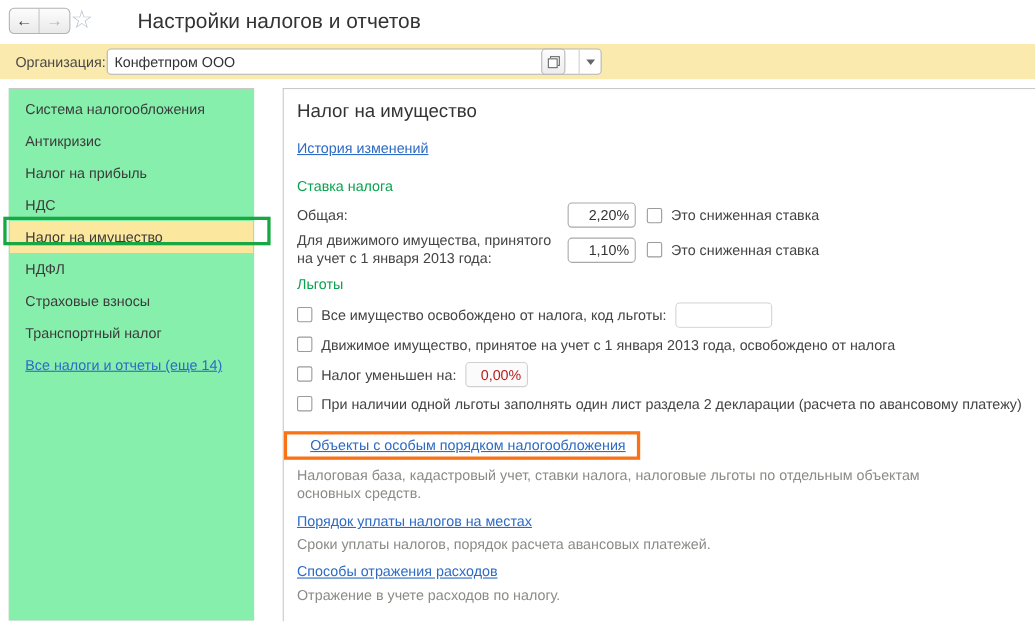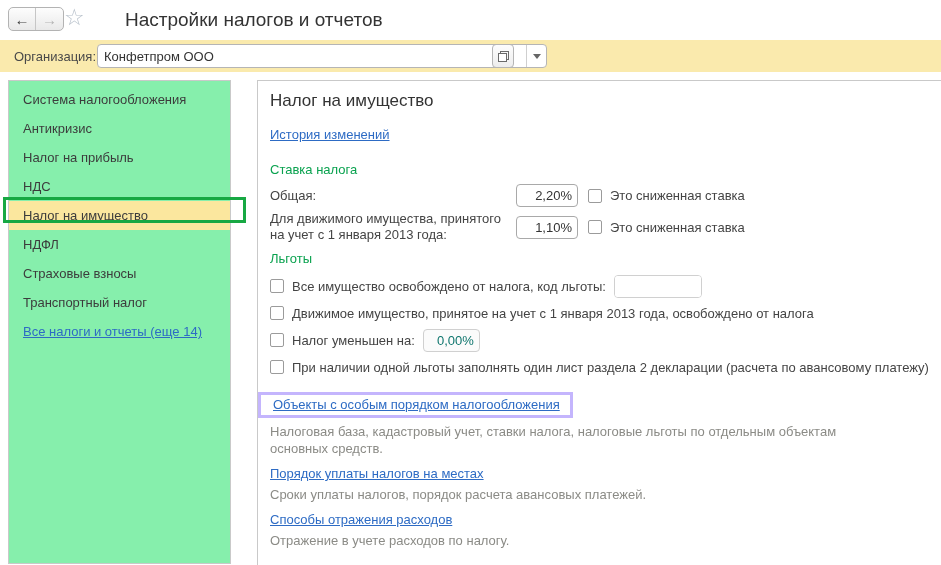--- a/index.html
+++ b/index.html
@@ -90,37 +90,37 @@
   .history-row { margin-top:16px; margin-bottom:20px; }
   .section-header { color:#0aa24f; margin-bottom:6px; line-height:16px; }
   .form-row { display:flex; align-items:center; margin-bottom:4px; }
   .form-label { width:246px; color:#444; line-height:16px; }
   .num-input {
     width:62px; height:23px; border:1px solid #a9a9a9; border-radius:4px;
     text-align:right; padding:0 5px; font-family:inherit; font-size:13px; color:#333;
     background:#fff;
   }
   .num-input.disabled {
-    width:57px; border-color:#d0d0d0; color:#0f766e; background:#fbfbfb;
+    width:57px; border-color:#d0d0d0; color:#b91c1c; background:#fbfbfb;
   }
   .cb {
     display:inline-block; width:14px; height:14px; background:#fff;
     border:1px solid #9b9b9b; border-radius:2px; margin-right:8px; flex:none; cursor:pointer;
   }
   .cb-gap { width:10px; flex:none; }
   .cb-row { display:flex; align-items:center; min-height:26px; margin-bottom:1px; }
   .cb-row .lbl { color:#444; }
   .code-field {
     display:flex; width:88px; height:23px; border:1px solid #d0d0d0; border-radius:4px;
     overflow:hidden; margin-left:8px; background:#fff;
   }
   .code-input { flex:1; border:none; outline:none; padding:0 4px; font-family:inherit; font-size:13px; }
   .links-section { margin-top:12px; }
   .link-highlight {
-    display:inline-block; border:3px solid #c4b5fd; padding:2px 10px 3px 12px; margin-left:-12px;
+    display:inline-block; border:3px solid #f97316; padding:2px 10px 3px 21px; margin-left:-12px;
   }
   .desc { color:#8b8b86; line-height:17px; max-width:590px; margin:5px 0 9px 0; }
   .mt8 { margin-top:6px; }
   .benefits { margin-top:8px; }
   .rate-rows { margin-top:6px; }
 </style>
 </head>
 <body>
 
 <div class="topbar">

